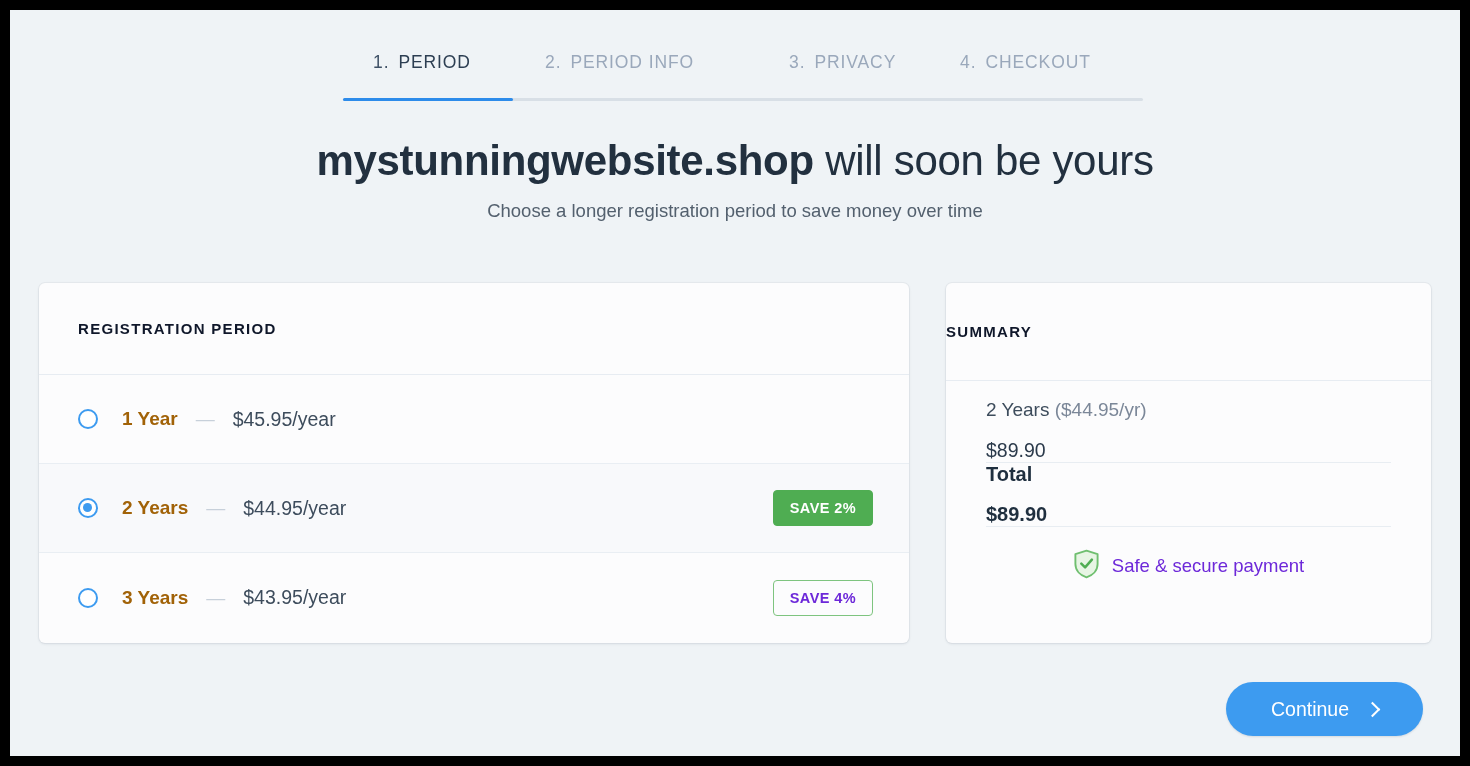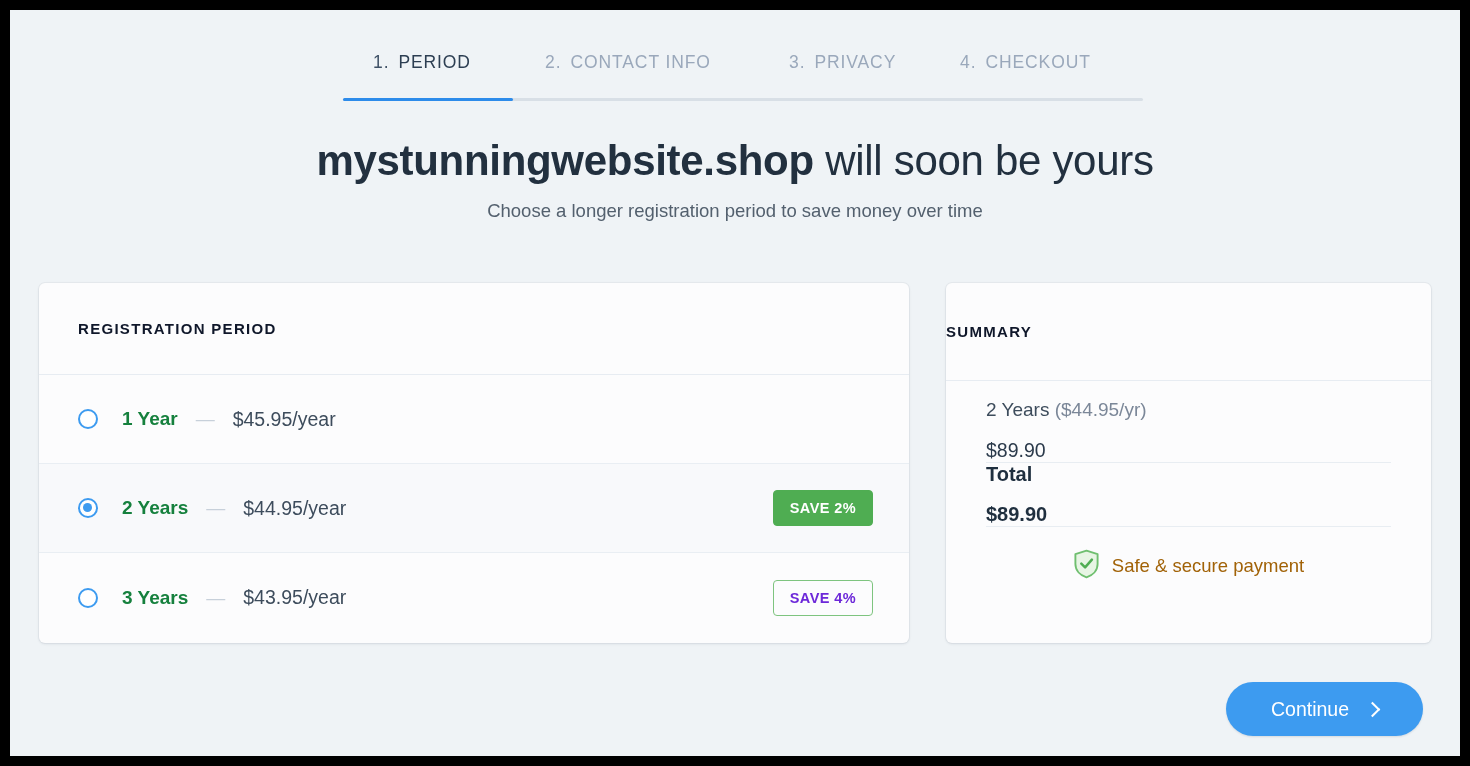--- a/index.html
+++ b/index.html
@@ -140,21 +140,21 @@
     position: absolute;
     left: 3.3px; top: 3.3px;
     width: 9px; height: 9px;
     border-radius: 50%;
     background: #3d9bf0;
   }
   .period-label {
     margin-left: 24px;
     font-size: 19px;
     font-weight: 700;
-    color: #15803d;
+    color: #a16207;
     white-space: nowrap;
   }
   .period-dash {
     margin-left: 18px;
     color: #c7d0da;
     font-size: 19px;
   }
   .period-price {
     margin-left: 18px;
     font-size: 19.5px;
@@ -210,21 +210,21 @@
   }
   .secure {
     display: flex;
     align-items: center;
     justify-content: center;
     gap: 12px;
     margin-top: 22px;
   }
   .secure-text {
     font-size: 18.5px;
-    color: #a16207;
+    color: #6d28d9;
   }
 
   
   .continue-btn {
     position: absolute;
     left: 1216px; top: 672px;
     width: 197px; height: 54px;
     border-radius: 27px;
     background: #3d9bf0;
     border: none;
@@ -254,21 +254,21 @@
 <div class="frame">
 
   <div class="steps">
     <div class="steps-row">
       <div class="step active step-1">
         <span class="step-num">1.</span>
         <span class="step-label">PERIOD</span>
       </div>
       <div class="step step-2">
         <span class="step-num">2.</span>
-        <span class="step-label">CONTACT INFO</span>
+        <span class="step-label">PERIOD INFO</span>
       </div>
       <div class="step step-3">
         <span class="step-num">3.</span>
         <span class="step-label">PRIVACY</span>
       </div>
       <div class="step step-4">
         <span class="step-num">4.</span>
         <span class="step-label">CHECKOUT</span>
       </div>
     </div>

